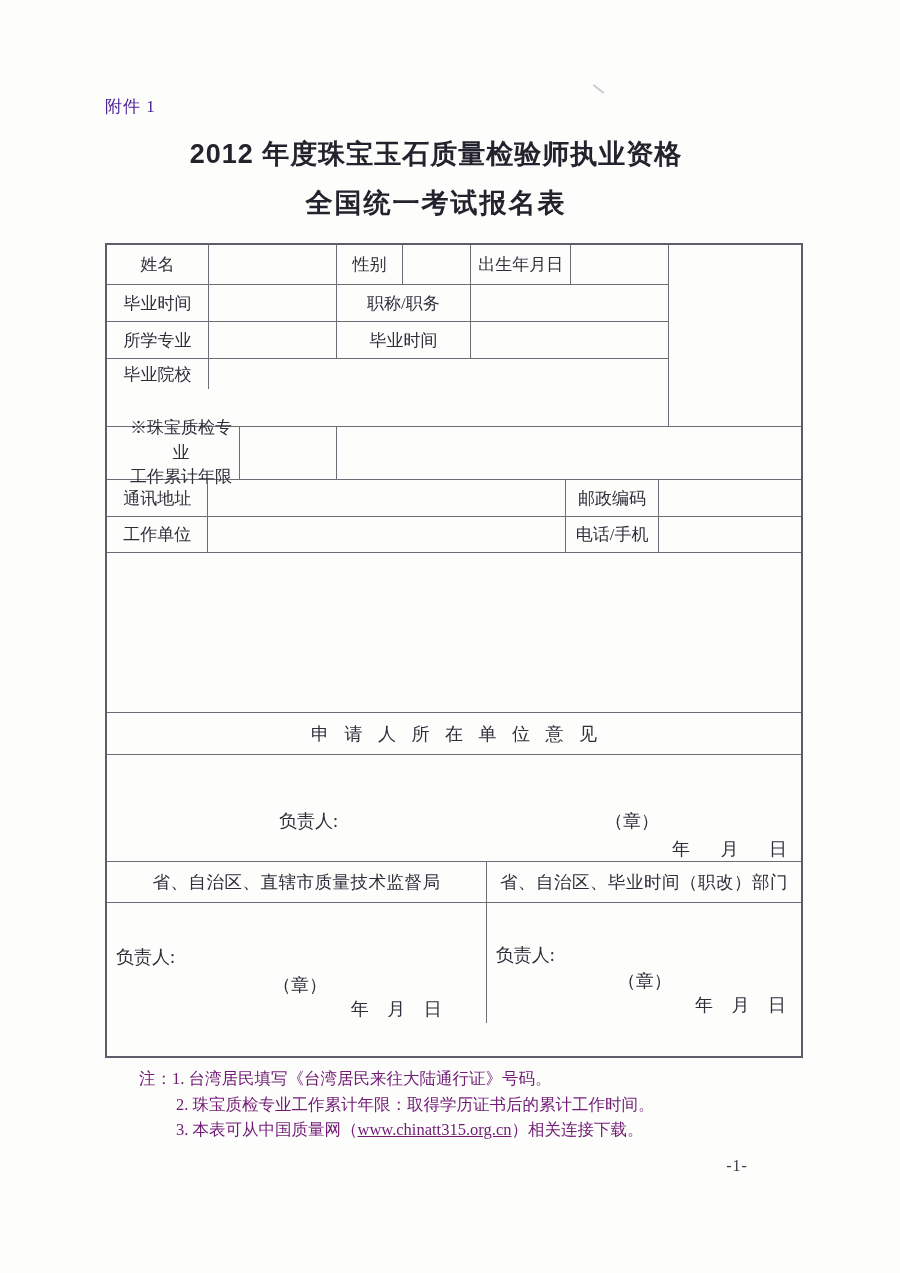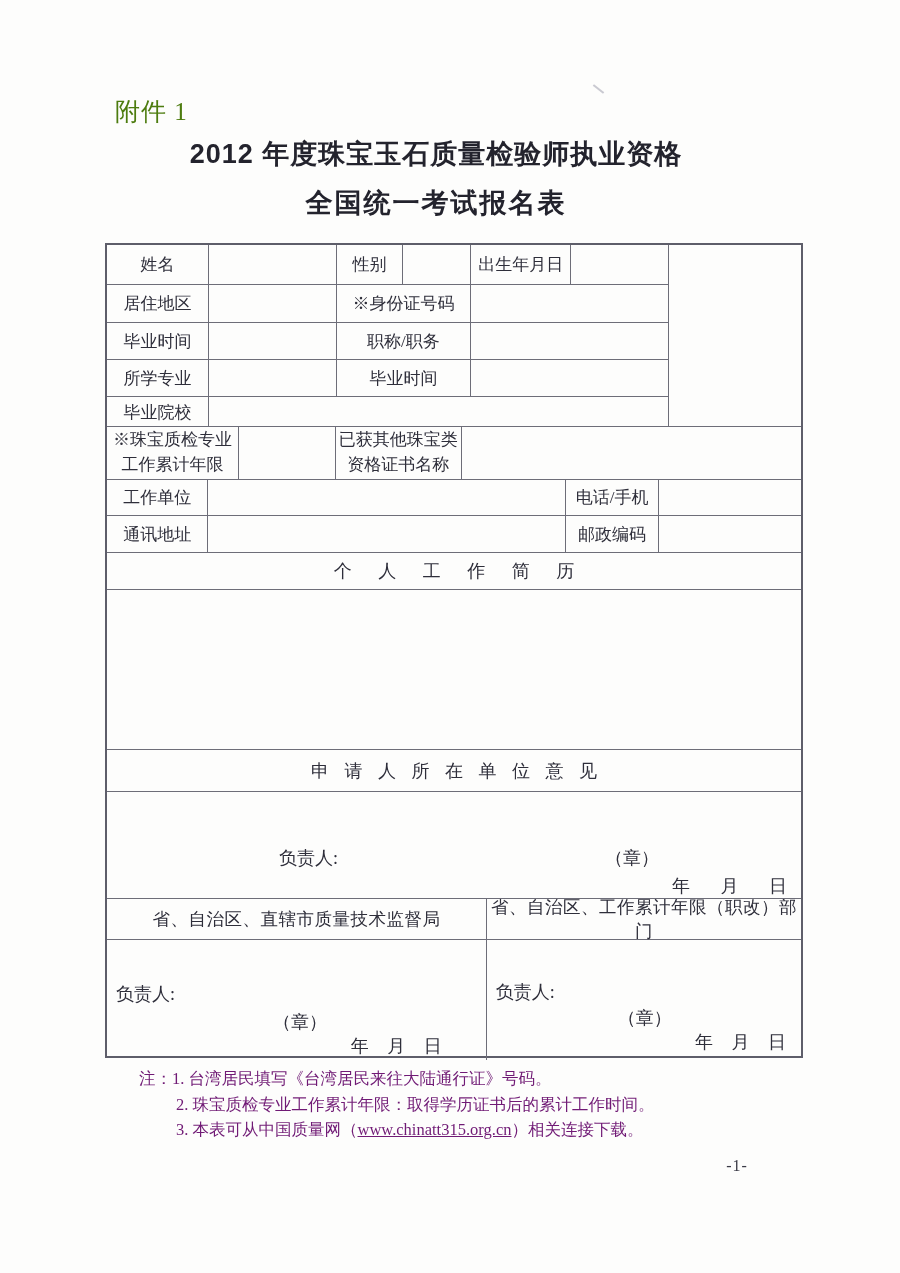--- a/index.html
+++ b/index.html
@@ -4,22 +4,22 @@
 <style>
   * { margin:0; padding:0; box-sizing:border-box; }
   html,body { background:#ffffff; }
   #page {
     position:relative; width:900px; height:1273px;
     background:#fdfdfc; overflow:hidden;
     font-family:"Liberation Serif","DejaVu Serif",serif;
     color:#2e2e3a;
   }
   .attachment {
-    position:absolute; left:115px; top:95px;
-    font-size:25px; color:#4d7c0f; letter-spacing:1px;
+    position:absolute; left:105px; top:95px;
+    font-size:17px; color:#4c1d95; letter-spacing:1px;
   }
   .titleblock {
     position:absolute; left:0; top:136px; width:872px;
     text-align:center;
     font-family:"Liberation Sans","DejaVu Sans",sans-serif;
     font-weight:700; color:#23232d;
   }
   .title1 { font-size:27px; letter-spacing:1px; }
   .title2 { font-size:27px; letter-spacing:2px; margin-top:13px;text-align:center; }
   .artifact {
@@ -30,21 +30,21 @@
   
   .formtable {
     position:absolute; left:105px; top:243px; width:698px; height:815px;
     border:2px solid #5e5e6a;
     font-size:17px; color:#2e2e3a;
   }
   .row { display:flex; border-bottom:1px solid #6d6d78; }
   .cell { border-right:1px solid #6d6d78; display:flex; align-items:center; justify-content:center; text-align:center; }
   .cell.last { border-right:none; }
   .cell.blank { }
-  .two-line { line-height:1.45; }
+  .two-line { line-height:1.45;padding-left:16px; }
 
   .topgroup { display:flex; height:182px; border-bottom:1px solid #6d6d78; }
   .leftstack { width:562px; border-right:1px solid #6d6d78; }
   .leftstack .row:last-child { border-bottom:none; }
   .photobox { width:136px; }
 
   .hdr-row { height:37px; display:flex; align-items:center; justify-content:center;
              border-bottom:1px solid #6d6d78; font-size:18px; word-spacing:22px; }
   .hdr-row.opinion { height:42px; word-spacing:11px; }
   .blankarea { height:160px; border-bottom:1px solid #6d6d78; }
@@ -112,26 +112,20 @@
     <div class="topgroup">
       <div class="leftstack">
         <div class="row h40">
           <div class="cell w102">姓名</div>
           <div class="cell blank w128"></div>
           <div class="cell w67">性别</div>
           <div class="cell blank w68"></div>
           <div class="cell w100">出生年月日</div>
           <div class="cell blank w97 last"></div>
         </div>
-        <div class="row h38">
-          <div class="cell w102">居住地区</div>
-          <div class="cell blank w128"></div>
-          <div class="cell w135">※身份证号码</div>
-          <div class="cell blank w197 last"></div>
-        </div>
         <div class="row h37">
           <div class="cell w102">毕业时间</div>
           <div class="cell blank w128"></div>
           <div class="cell w135">职称/职务</div>
           <div class="cell blank w197 last"></div>
         </div>
         <div class="row h37">
           <div class="cell w102">所学专业</div>
           <div class="cell blank w128"></div>
           <div class="cell w135">毕业时间</div>
@@ -146,56 +140,49 @@
     </div>
 
     <div class="row h53">
       <div class="cell w133 two-line">
         <div>
           <div>※珠宝质检专业</div>
           <div>工作累计年限</div>
         </div>
       </div>
       <div class="cell blank w97b"></div>
-      <div class="cell w127 two-line">
-        <div>
-          <div>已获其他珠宝类</div>
-          <div>资格证书名称</div>
-        </div>
-      </div>
       <div class="cell blank w341 last"></div>
+    </div>
+
+    <div class="row h37">
+      <div class="cell w102">通讯地址</div>
+      <div class="cell blank w360"></div>
+      <div class="cell w93">邮政编码</div>
+      <div class="cell blank w143 last"></div>
     </div>
 
     <div class="row h36">
       <div class="cell w102">工作单位</div>
       <div class="cell blank w360"></div>
       <div class="cell w93">电话/手机</div>
       <div class="cell blank w143 last"></div>
     </div>
 
-    <div class="row h37">
-      <div class="cell w102">通讯地址</div>
-      <div class="cell blank w360"></div>
-      <div class="cell w93">邮政编码</div>
-      <div class="cell blank w143 last"></div>
-    </div>
-
-    <div class="hdr-row">个 人 工 作 简 历</div>
     <div class="blankarea"></div>
 
     <div class="hdr-row opinion">申 请 人 所 在 单 位 意 见</div>
     <div class="opinion-body">
       <span class="manager">负责人:</span>
       <span class="seal">（章）</span>
       <span class="date">年 月 日</span>
     </div>
 
     <div class="bottom-headers">
       <div class="cell sig-left">省、自治区、直辖市质量技术监督局</div>
-      <div class="cell sig-right last">省、自治区、工作累计年限（职改）部门</div>
+      <div class="cell sig-right last">省、自治区、毕业时间（职改）部门</div>
     </div>
     <div class="bottom-bodies">
       <div class="sig-cell sig-left">
         <span class="manager">负责人:</span>
         <span class="seal">（章）</span>
         <span class="date">年 月 日</span>
       </div>
       <div class="sig-cell sig-right last">
         <span class="manager">负责人:</span>
         <span class="seal">（章）</span>

